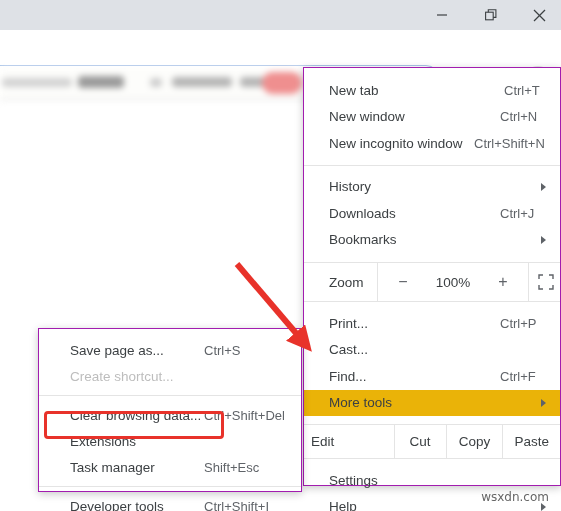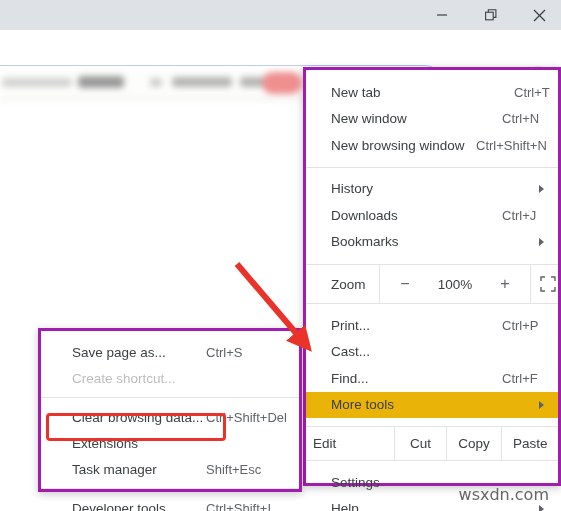--- a/index.html
+++ b/index.html
@@ -66,21 +66,21 @@
   #blurbar{
     position:absolute;left:0;top:68px;width:310px;height:31px;
     background:#fdfdfb;border-bottom:1px solid #d8d8d8;
     overflow:hidden;filter:blur(3px);
   }
   .blob{position:absolute;border-radius:4px;}
 
   
   .panel{
     position:absolute;background:#ffffff;
-    border:3px solid #a21caf;
+    border:1px solid #a21caf;
     box-shadow:0 2px 8px rgba(0,0,0,.22);
     box-sizing:border-box;
   }
   .mi{
     position:relative;height:26px;display:flex;align-items:center;
     font-size:13.5px;color:#3c4043;cursor:default;
   }
   .mi .lbl{position:absolute;}
   .mi .accel{position:absolute;color:#5f6368;font-size:13px;}
   .mi .arrow{position:absolute;width:0;height:0;
@@ -139,21 +139,21 @@
     border:3px solid #e8322a;border-radius:4px;box-sizing:border-box;
     pointer-events:none;
   }
 
   
   #red-arrow{position:absolute;left:225px;top:255px;width:100px;height:100px;}
 
   
   #watermark{
     position:absolute;right:12px;bottom:7px;
-    font-size:16px;color:#666;font-family:"DejaVu Sans",sans-serif;
+    font-size:12px;color:#666;font-family:"DejaVu Sans",sans-serif;
   }
 </style>
 </head>
 <body>
 
 <div id="titlebar">
   <div class="winbtn" id="btn-min">
     <svg width="12" height="12" viewBox="0 0 12 12">
       <line x1="1" y1="6" x2="11" y2="6" stroke="#3c4043" stroke-width="1.2"></line>
     </svg>
@@ -202,28 +202,28 @@
   <div class="blob" style="left:172px;top:9px;width:60px;height:10px;background:#b4b4b4;"></div>
   <div class="blob" style="left:240px;top:9px;width:50px;height:10px;background:#b4b4b4;"></div>
   <div class="blob" style="left:262px;top:4px;width:40px;height:22px;background:#ef8f8f;border-radius:12px;"></div>
 </div>
 
 <div class="panel" id="main-menu">
   <div style="height:9px;"></div>
 
   <div class="mi mm-row">
     <span class="lbl">New tab</span>
-    <span class="accel" style="left:208px;">Ctrl+T</span>
+    <span class="accel" style="left:200px;">Ctrl+T</span>
   </div>
   <div class="mi mm-row">
     <span class="lbl">New window</span>
     <span class="accel" style="left:196px;">Ctrl+N</span>
   </div>
   <div class="mi mm-row">
-    <span class="lbl">New browsing window</span>
+    <span class="lbl">New incognito window</span>
     <span class="accel" style="left:170px;">Ctrl+Shift+N</span>
   </div>
 
   <div class="sep" style="margin-top:8px;margin-bottom:8px;"></div>
 
   <div class="mi mm-row">
     <span class="lbl">History</span>
     <span class="arrow" style="top:9px;"></span>
   </div>
   <div class="mi mm-row">

